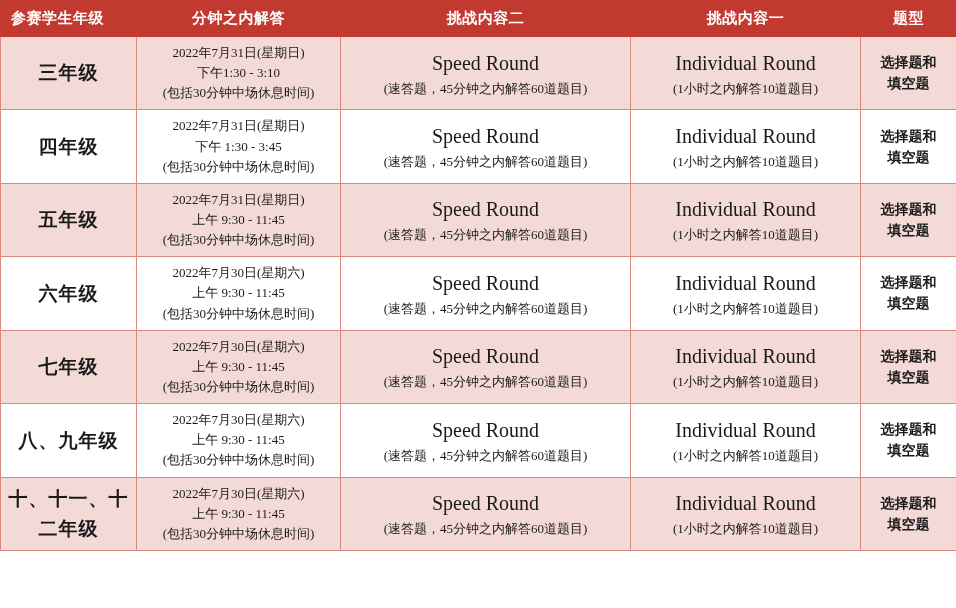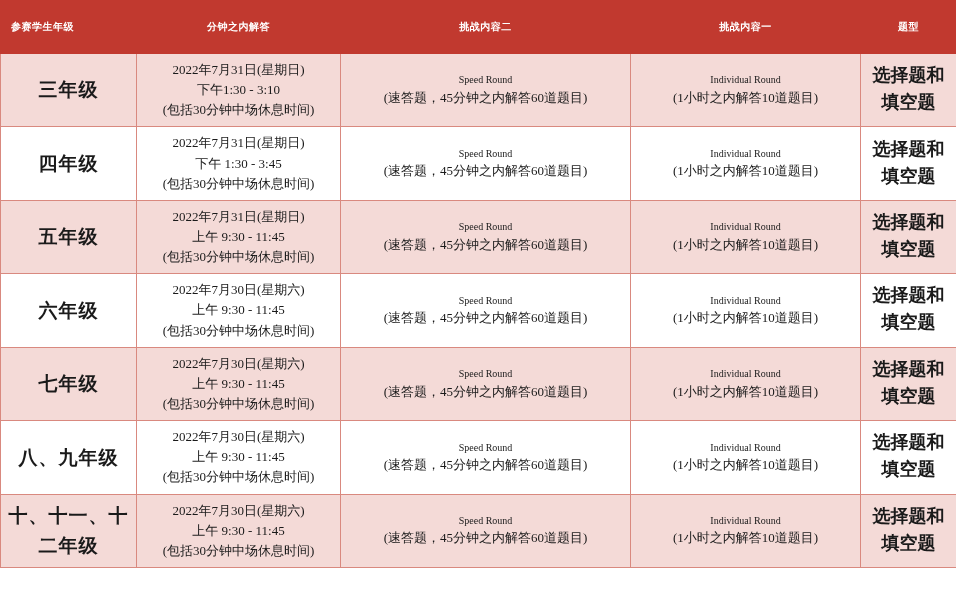--- a/index.html
+++ b/index.html
@@ -22,22 +22,22 @@
   table.schedule col.c1 { width: 204px; }
   table.schedule col.c2 { width: 290px; }
   table.schedule col.c3 { width: 230px; }
   table.schedule col.c4 { width: 96px; }
 
   thead th {
     background: #c1392f;
     color: #ffffff;
     font-family: "Liberation Sans", "DejaVu Sans", sans-serif;
     font-weight: bold;
-    font-size: 10px;
-    padding: 19px 4px;
+    font-size: 15px;
+    padding: 8px 4px;
     border: 1px solid #c1392f;
     text-align: center;
     letter-spacing: 0.5px;
     height: 32px;
     box-sizing: border-box;
   }
   thead th.first {
     text-align: left;
     padding-left: 10px;
   }
@@ -59,28 +59,28 @@
     font-weight: bold;
     font-size: 19px;
     letter-spacing: 1px;
   }
   td.datetime,
   td.challenge,
   td.qtype {
     font-family: "Liberation Serif", "DejaVu Serif", serif;
   }
   td.qtype {
-    font-family: Liberation Mono, monospace;
+    font-family: Liberation Sans, sans-serif;
     font-weight: bold;
-    font-size: 18px;
+    font-size: 14px;
     line-height: 1.5;
   }
   .line { display: block; white-space: nowrap; }
   .line.sm { font-size: 13px; }
-  .line.en { font-size: 10px; }
+  .line.en { font-size: 20px; }
   .line.note { font-size: 13px; }
 </style>
 </head>
 <body>
 
 <table class="schedule">
   <colgroup>
     <col class="c0">
       <col class="c1">
       <col class="c2">

